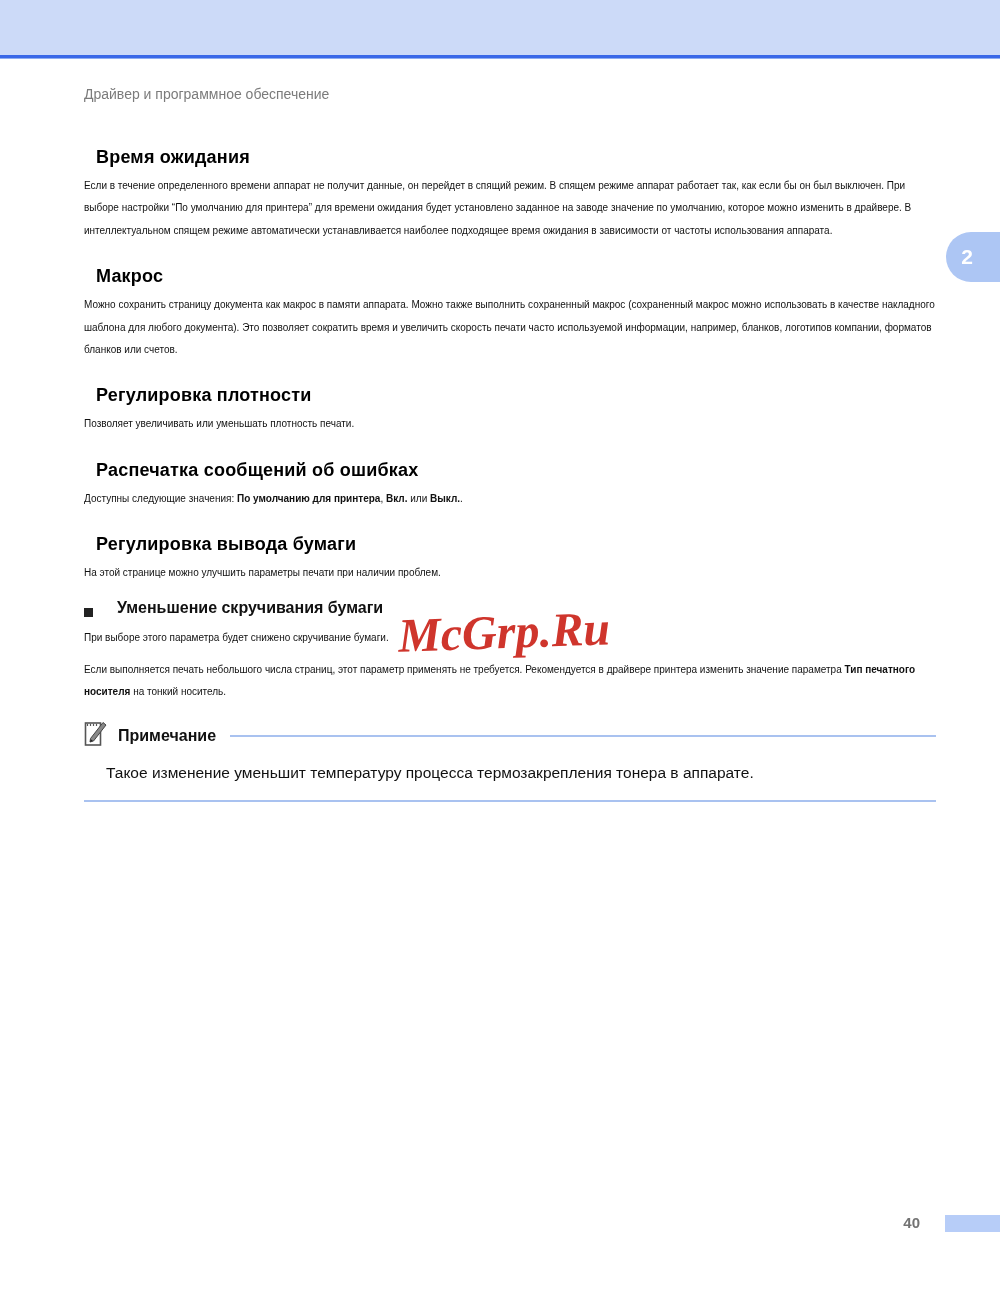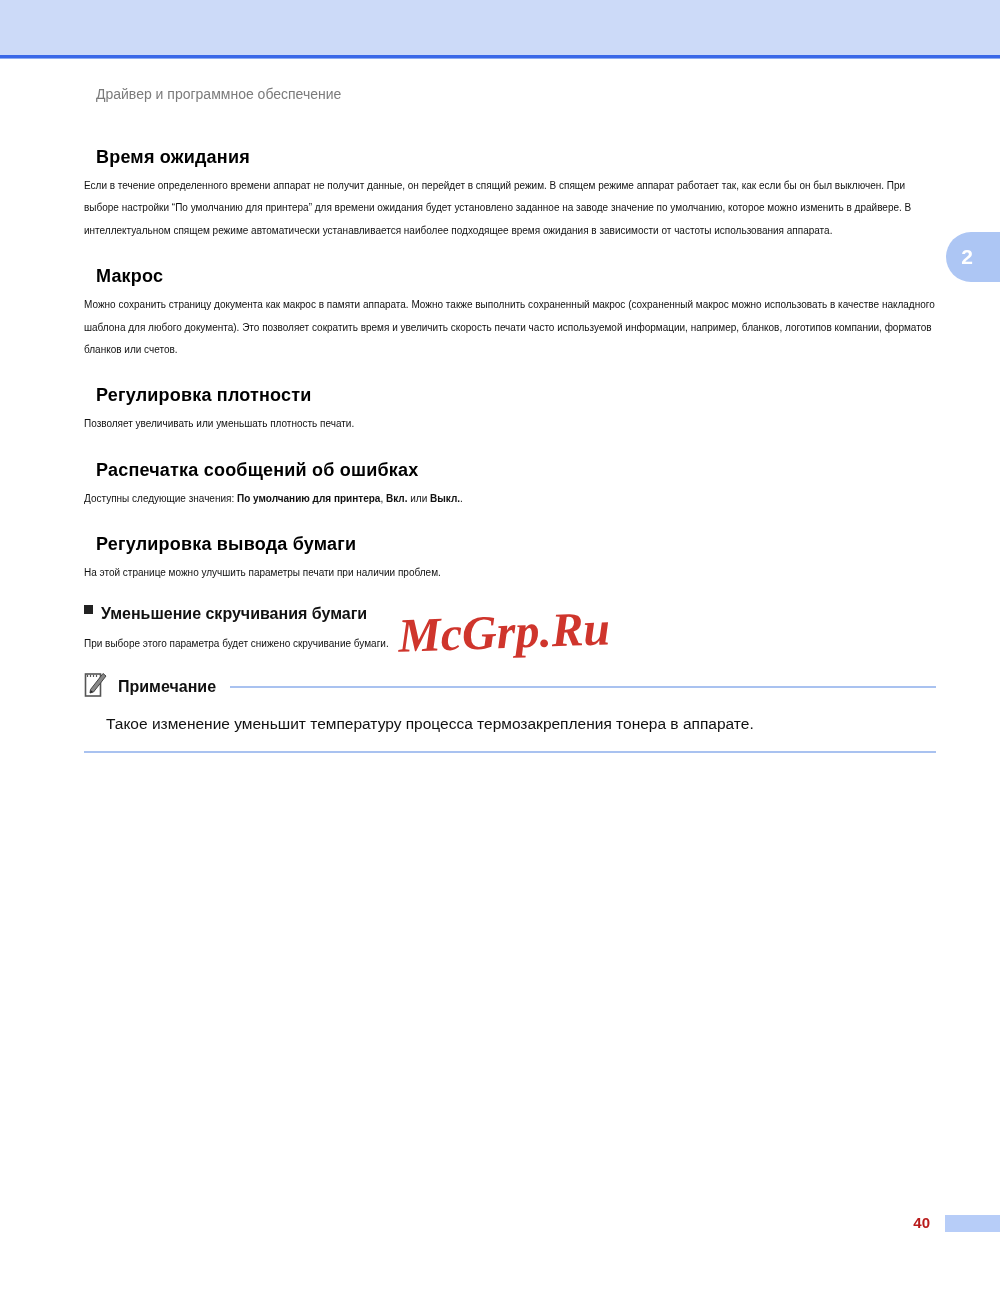--- a/index.html
+++ b/index.html
@@ -15,21 +15,21 @@
   .top-band {
     position:absolute; top:0; left:0; width:1000px; height:58px;
     background:#ccdaf8;
     border-bottom:3px solid #3a68e8;
   }
   .top-band:after{
     content:""; position:absolute; left:0; right:0; bottom:-4px; height:1px;
     background:#8fadf0;
   }
   .running-header {
-    position:absolute; top:86px; left:96px;
+    position:absolute; top:86px; left:84px;
     font-size:14px; color:#7b7b7b;
   }
   .chapter-tab {
     position:absolute; top:232px; right:0;
     width:54px; height:50px;
     background:#adc6f4;
     border-radius:25px 0 0 25px;
     color:#ffffff; font-weight:bold; font-size:21px;
     display:flex; align-items:center; justify-content:center;
     padding-right:12px;
@@ -41,22 +41,22 @@
     font-size:18px; font-weight:bold; color:#000;
     margin:0 0 7px 12px; letter-spacing:0.2px;
   }
   .sp { margin-top:24px; }
   p.body {
     font-size:10px; line-height:22.4px; color:#111;
     margin:0 0 10px 0;
   }
   p.body b { font-weight:bold; }
   .bullet-line {
-    display:flex; align-items:flex-start; gap:8px;
-    margin:20px 0 10px 0;
+    display:flex; align-items:flex-end; gap:24px;
+    margin:14px 0 10px 0;
   }
   .bullet-square {
     width:9px; height:9px; background:#222; flex:0 0 auto;
   }
   .bullet-label { font-size:16px; font-weight:bold; }
   .indent { margin-left:22px; }
   .note-block { margin-top:16px; }
   .note-head { display:flex; align-items:center; }
   .note-icon { flex:0 0 auto; margin-right:8px; }
   .note-label { font-size:16px; font-weight:bold;text-align:center; }
@@ -73,22 +73,22 @@
     position:absolute; top:604px; left:398px;
     font-family:"Liberation Serif", serif;
     font-style:italic; font-weight:bold;
     font-size:48px; color:#cb241b;
     transform:rotate(-2deg);
     opacity:0.92;
     white-space:nowrap;
     pointer-events:none;
   }
   .footer-page-num {
-    position:absolute; top:1214px; right:70px;
-    font-size:15px; font-weight:bold; color:#b91c1c;
+    position:absolute; top:1214px; right:80px;
+    font-size:15px; font-weight:bold; color:#737373;
   }
   .footer-rect {
     position:absolute; top:1215px; right:0;
     width:55px; height:17px; background:#b7cdf8;
   }
 </style>
 </head>
 <body>
 
 <div class="top-band"></div>
@@ -114,20 +114,21 @@
   <p class="body"><span>Доступны следующие значения: </span><b>По умолчанию для принтера</b><span>, </span><b>Вкл.</b><span> или </span><b>Выкл.</b><span>.</span></p>
 
   <h2 class="sp">Регулировка вывода бумаги</h2>
   <p class="body">На этой странице можно улучшить параметры печати при наличии проблем.</p>
 
   <div class="bullet-line">
     <span class="bullet-square"></span>
     <span class="bullet-label">Уменьшение скручивания бумаги</span>
   </div>
   <p class="body indent">При выборе этого параметра будет снижено скручивание бумаги.</p>
+  <p class="body indent"><span>Если выполняется печать небольшого числа страниц, этот параметр применять не требуется. Рекомендуется в драйвере принтера изменить значение параметра </span><b>Тип печатного носителя</b><span> на тонкий носитель.</span></p>
 
   <div class="note-block">
     <div class="note-head">
       <span class="note-icon">
         <svg width="26" height="28" viewBox="0 0 26 28">
           <rect x="1.5" y="3" width="15" height="22" fill="#ffffff" stroke="#555" stroke-width="1.6"></rect>
           <line x1="3.5" y1="3.8" x2="3.5" y2="6" stroke="#555" stroke-width="1.2"></line>
           <line x1="6.5" y1="3.8" x2="6.5" y2="6" stroke="#555" stroke-width="1.2"></line>
           <line x1="9.5" y1="3.8" x2="9.5" y2="6" stroke="#555" stroke-width="1.2"></line>
           <line x1="12.5" y1="3.8" x2="12.5" y2="6" stroke="#555" stroke-width="1.2"></line>

